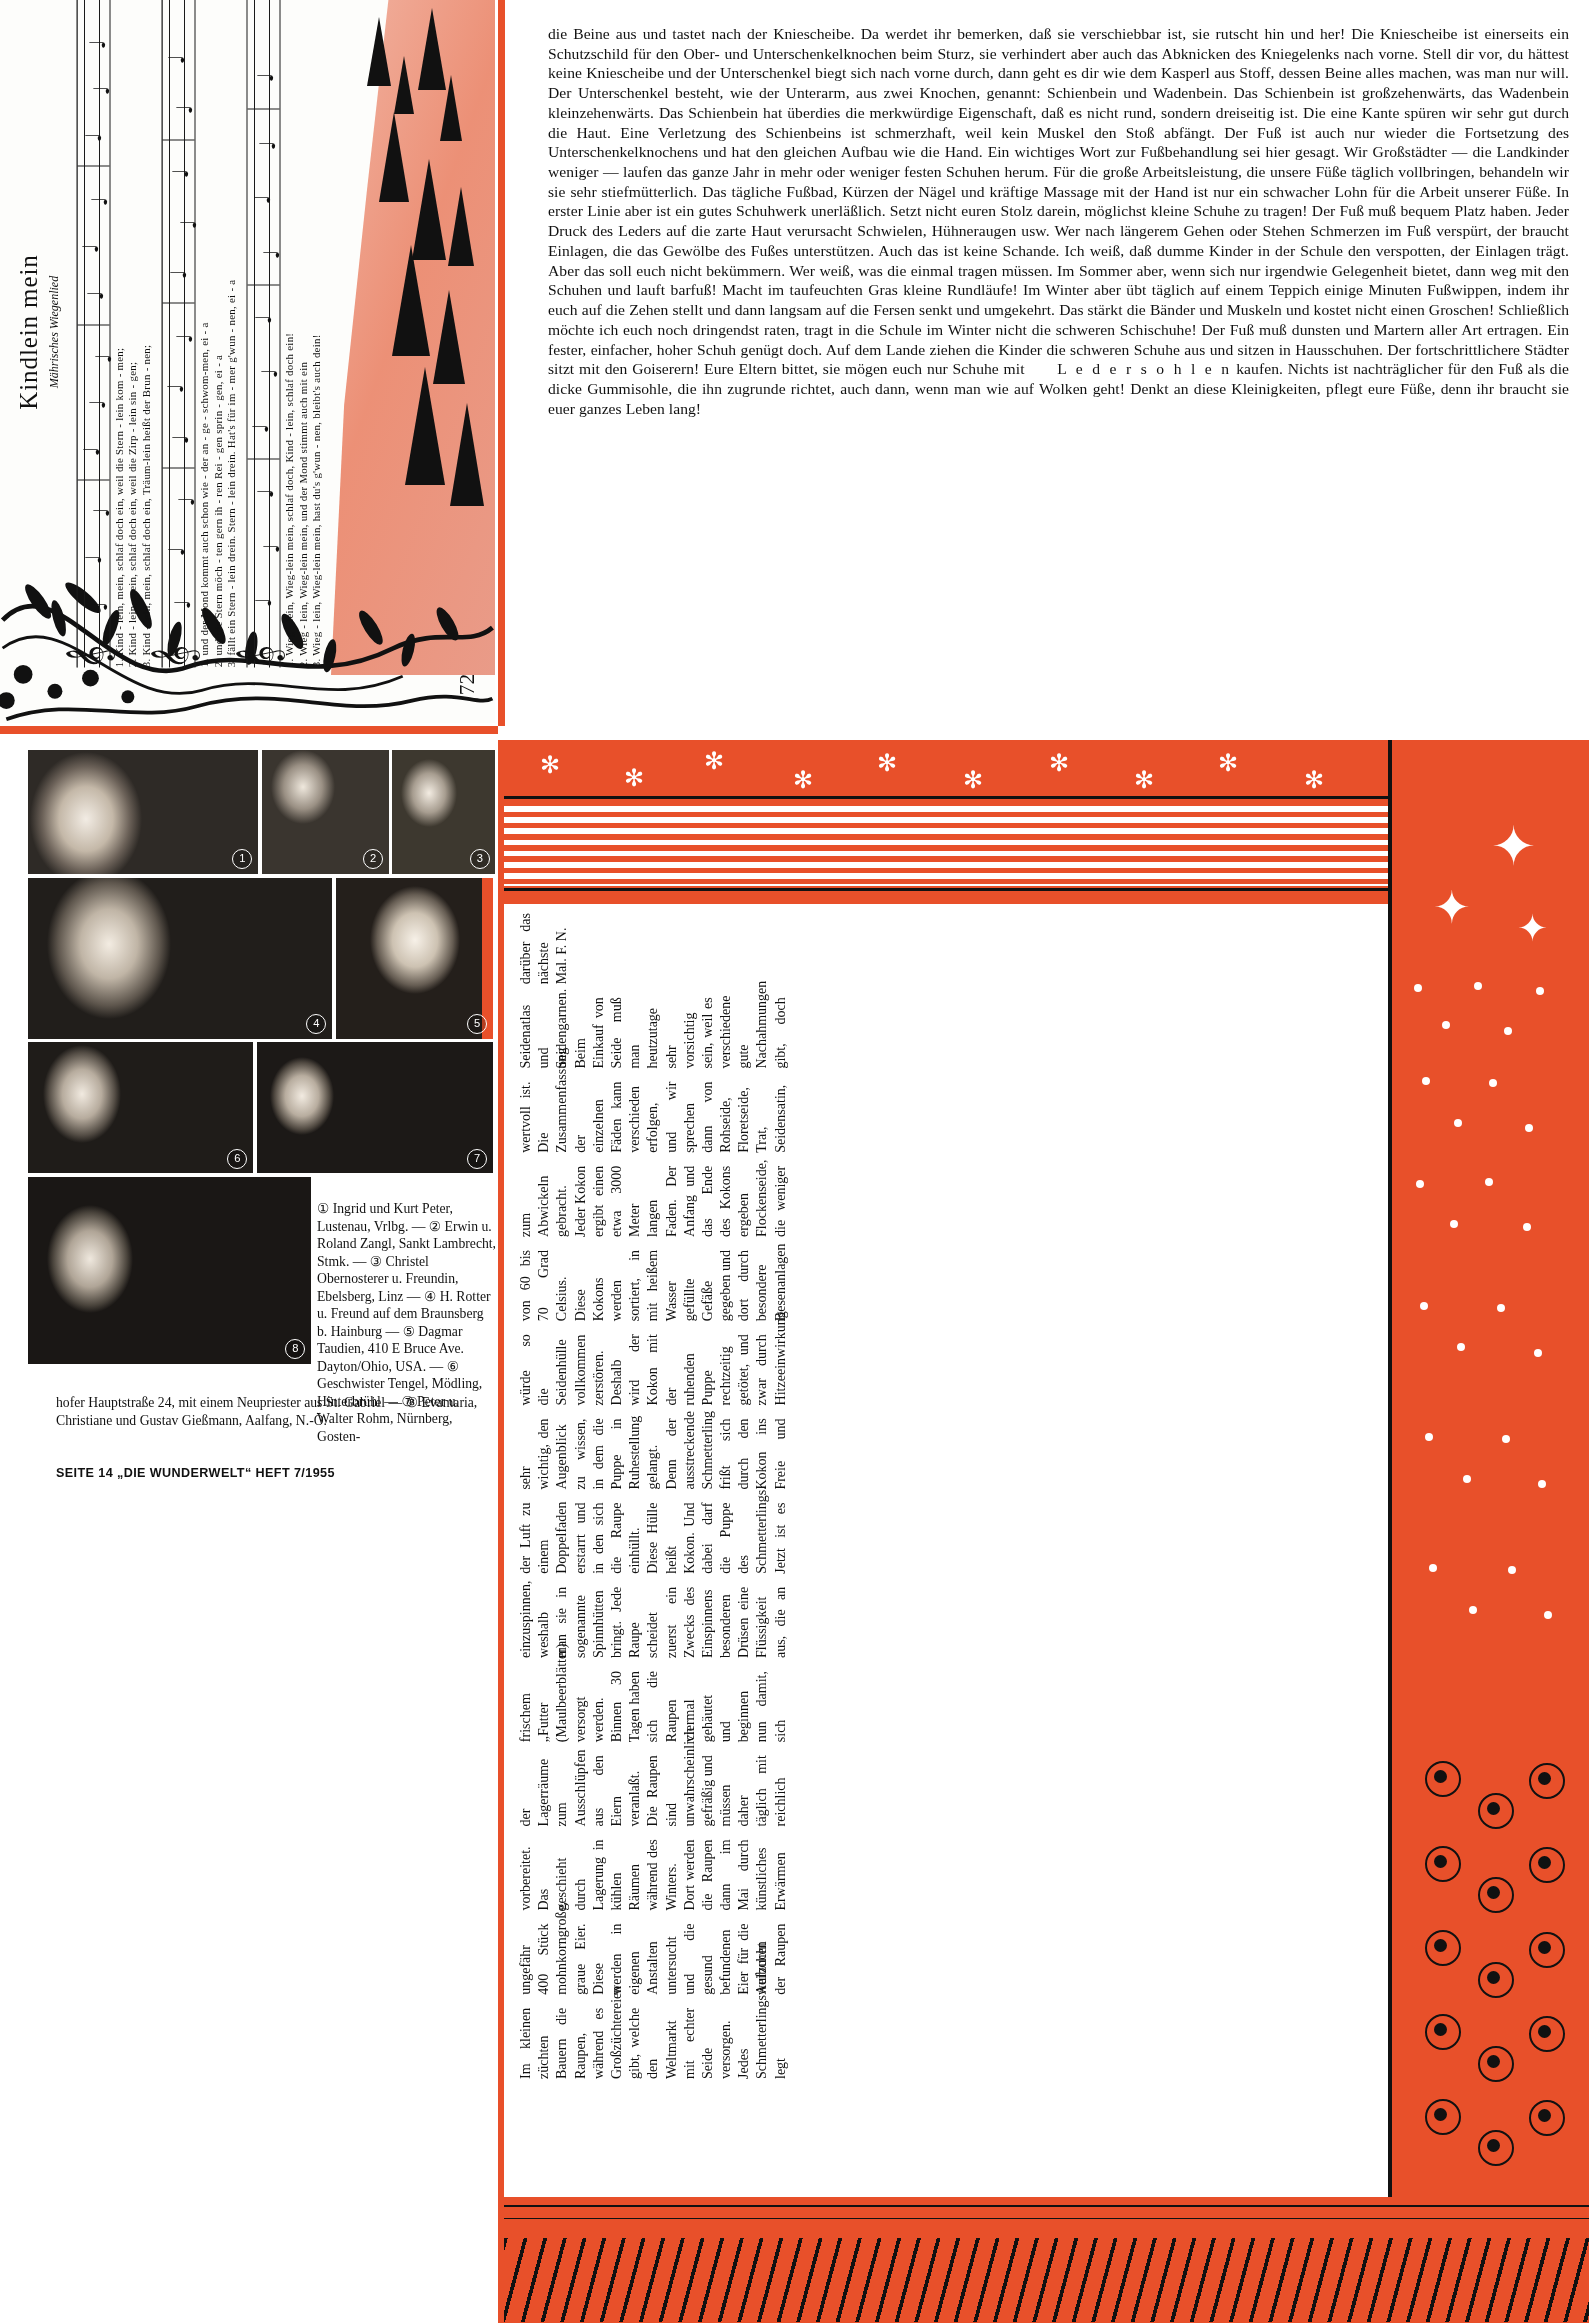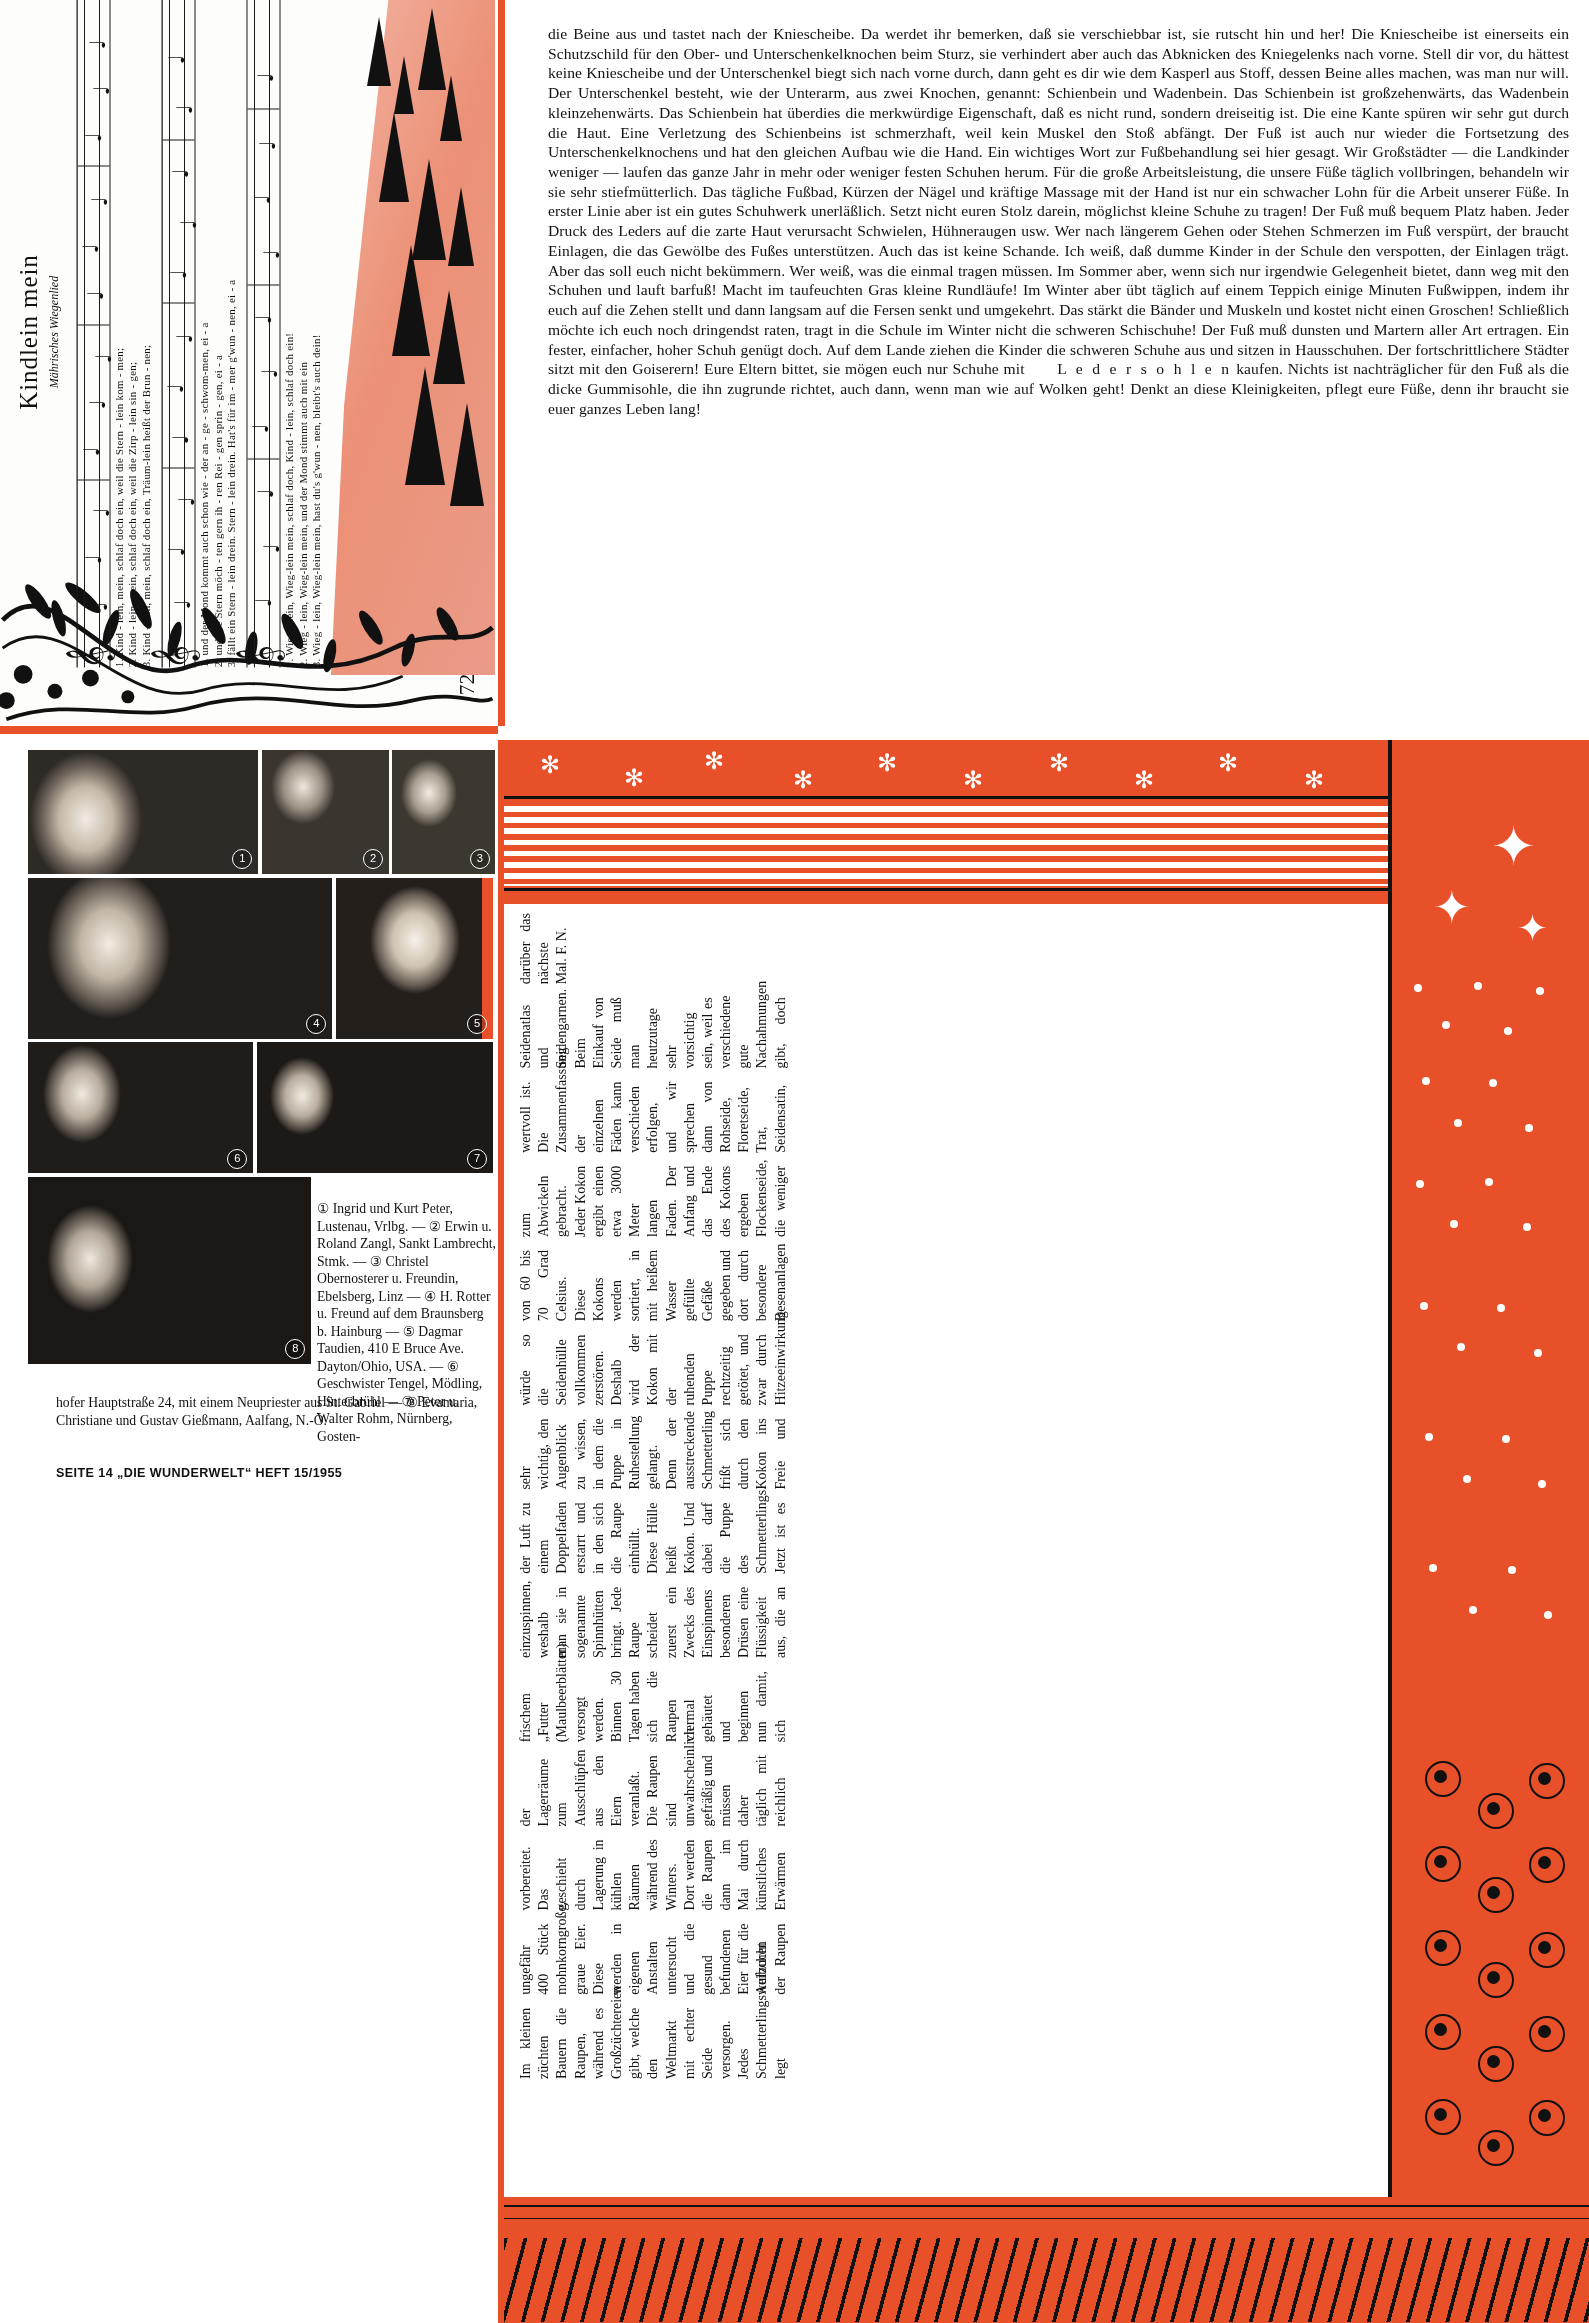--- a/index.html
+++ b/index.html
@@ -530,21 +530,21 @@
              radial-gradient(ellipse 45px 56px at 148px 73px, #f4eee4 0%, #bcb1a3 50%, #4f4840 86%, #1b1815 100%),
              radial-gradient(ellipse 41px 52px at 229px 86px, #f0e9df 0%, #b4a99b 52%, #4c453e 86%, #191613 100%),
              linear-gradient(185deg,#8e877d,#3e3a35);"></div>
         <span class="badge">8</span>
       </div>
     </div>
   </div>
 
   <div class="caption-col">① Ingrid und Kurt Peter, Lustenau, Vrlbg. — ② Erwin u. Roland Zangl, Sankt Lambrecht, Stmk. — ③ Christel Obernosterer u. Freundin, Ebelsberg, Linz — ④ H. Rotter u. Freund auf dem Braunsberg b. Hainburg — ⑤ Dagmar Taudien, 410 E Bruce Ave. Dayton/Ohio, USA. — ⑥ Geschwister Tengel, Mödling, Hinterbrühl — ⑦ Peter u. Walter Rohm, Nürnberg, Gosten-</div>
   <div class="caption-wide">hofer Hauptstraße 24, mit einem Neupriester aus St. Gabriel — ⑧ Evamaria, Christiane und Gustav Gießmann, Aalfang, N.-Ö.</div>
-  <div class="footer-line">SEITE 14  „DIE WUNDERWELT“ HEFT 15/1955</div>
+  <div class="footer-line">SEITE 14  „DIE WUNDERWELT“ HEFT 7/1955</div>
 
   <div class="bottom-right">
 
     <div class="deco-top">
       <div class="flower" style="left:36px;top:13px;">✻</div>
       <div class="flower" style="left:120px;top:26px;">✻</div>
       <div class="flower" style="left:200px;top:9.4px;">✻</div>
       <div class="flower" style="left:289px;top:28px;">✻</div>
       <div class="flower" style="left:373px;top:11.2px;">✻</div>
       <div class="flower" style="left:459px;top:28px;">✻</div>

